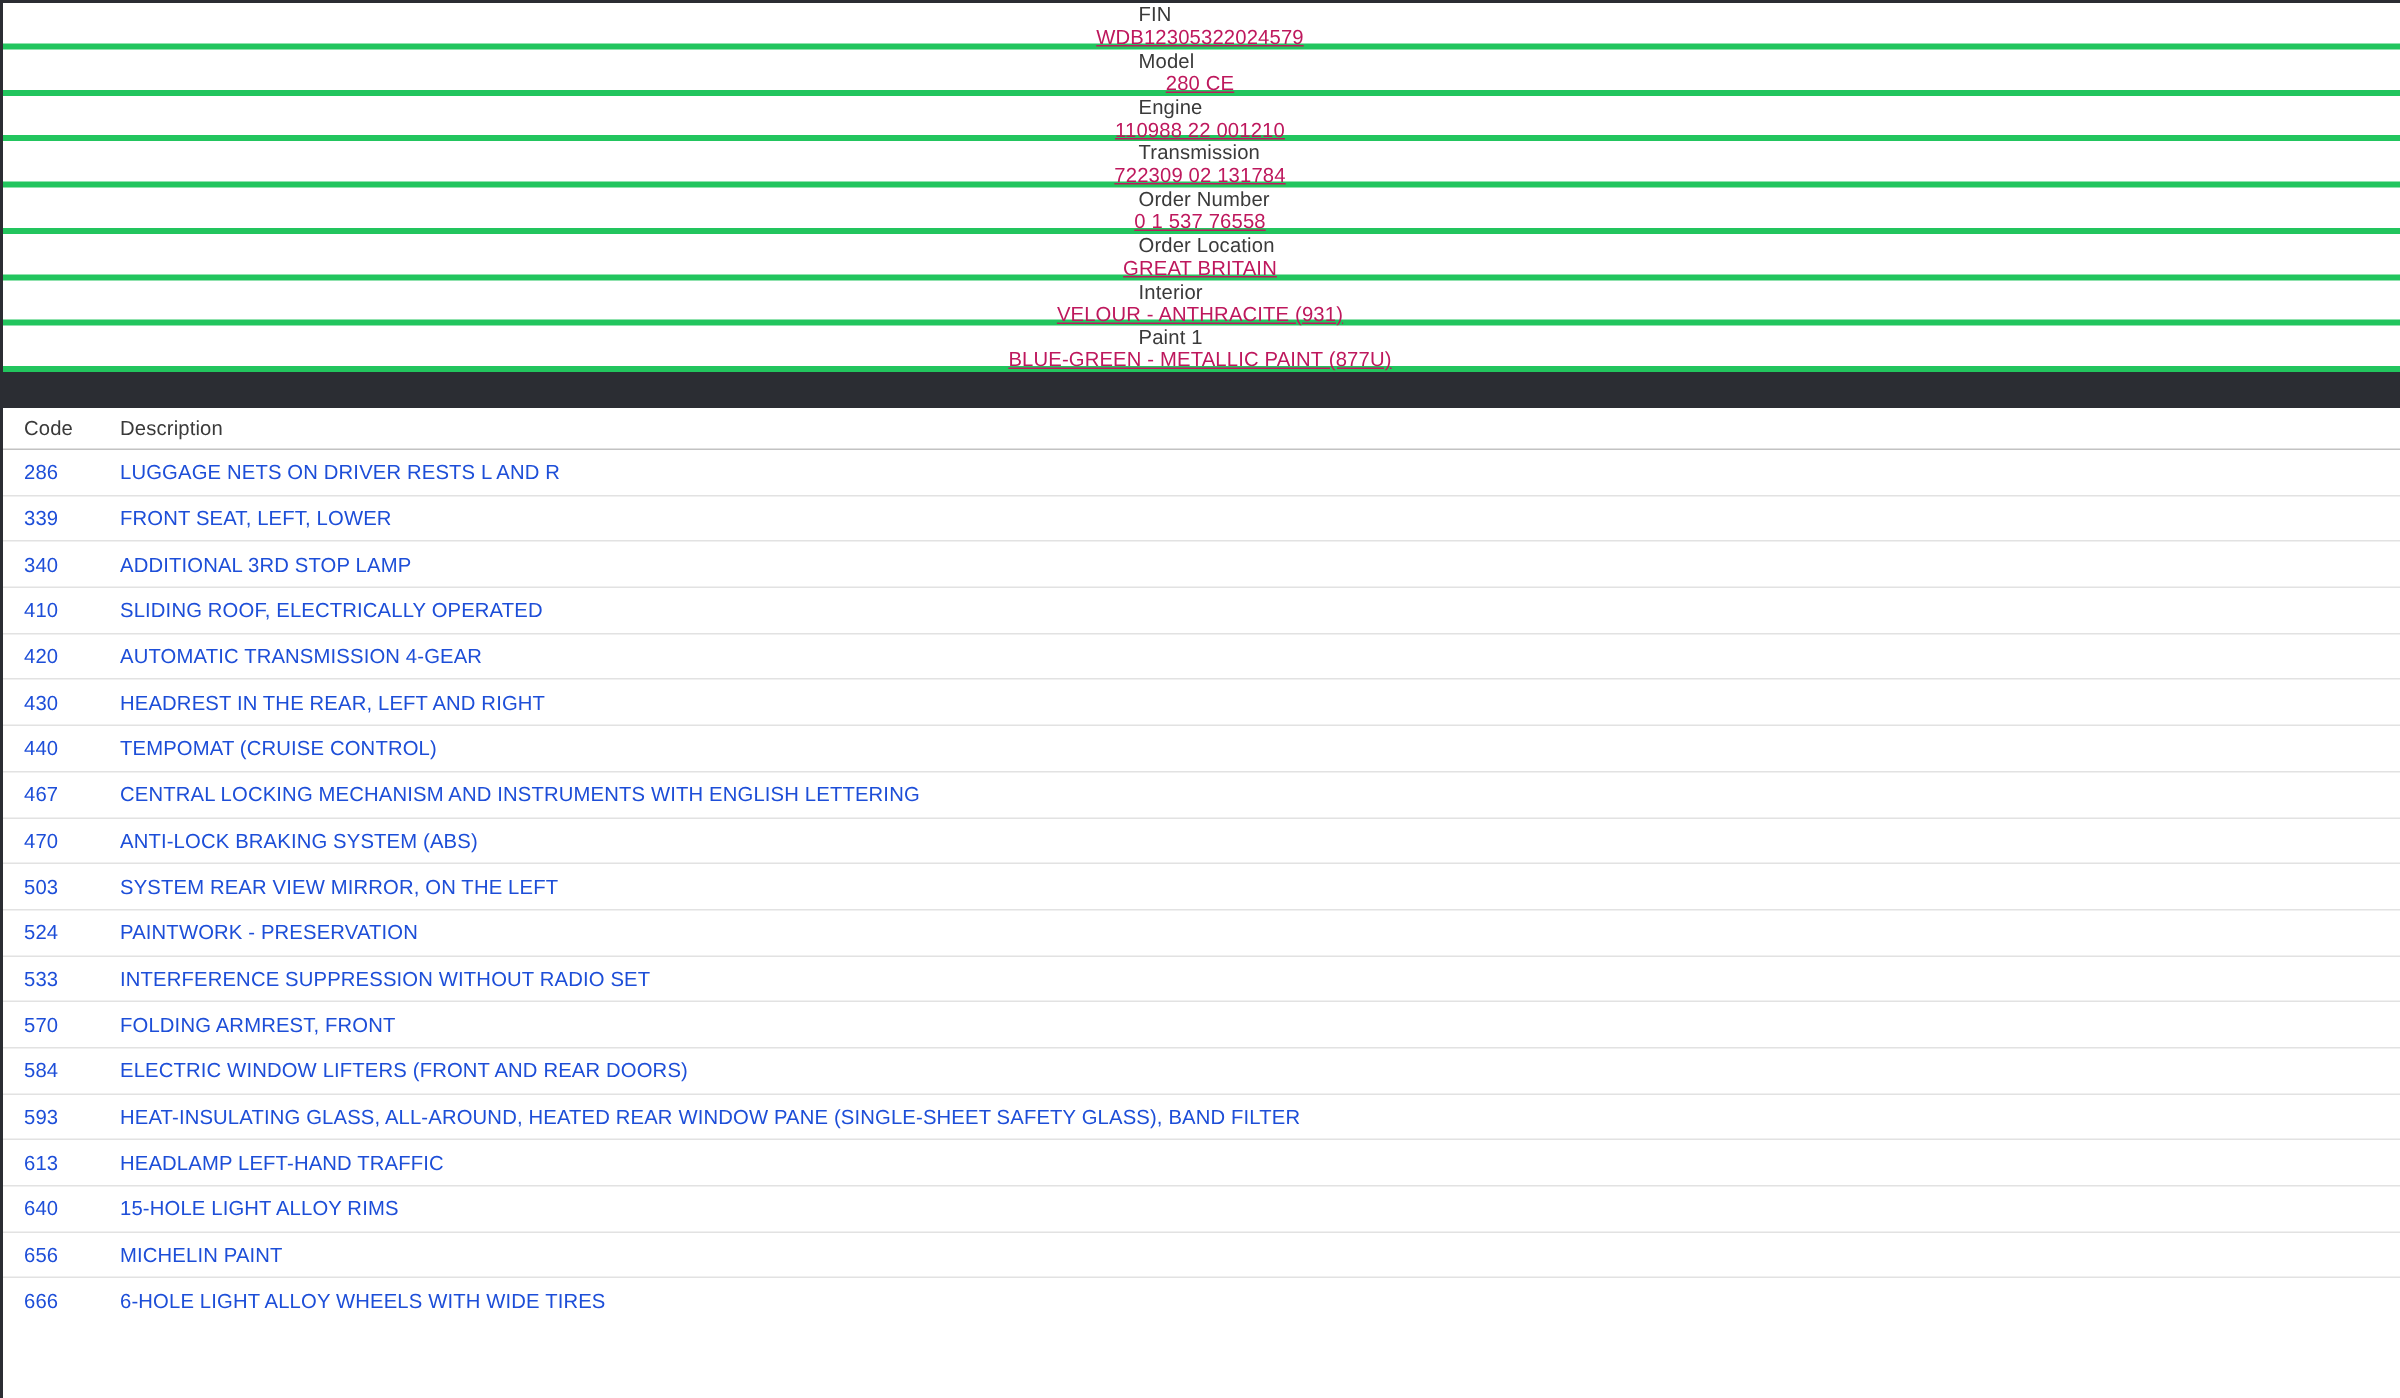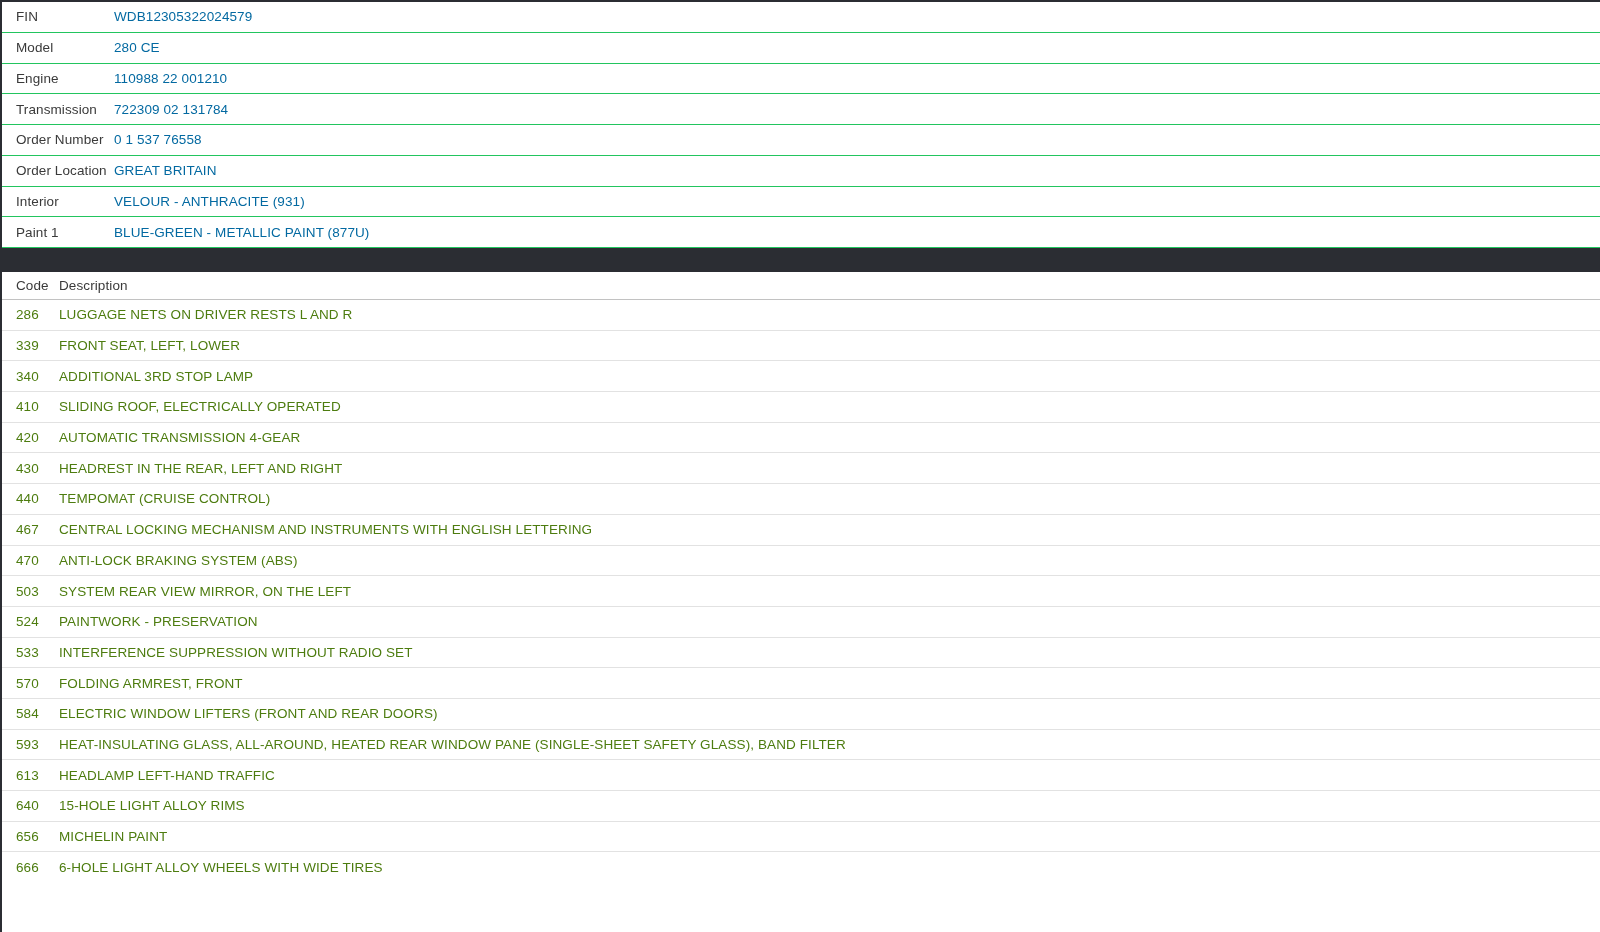--- a/index.html
+++ b/index.html
@@ -25,60 +25,61 @@
     width: 1600px; height: 2px;
     background: #2b2d33;
     z-index: 5;
   }
 
   .kv-table { margin-top: 2px; }
   .kv-row {
     height: 30.75px;
     display: flex;
     align-items: center;
-    border-bottom: 1px solid #22c55e;
+    border-bottom: 4px solid #22c55e;
     font-size: 13.5px;
     letter-spacing: 0.1px;
+    flex-direction: column;
   }
   .kv-label {
     width: 114px;
     padding-left: 16px;
     flex-shrink: 0;
     color: #3a3a3a;
   }
-  .kv-value { color: #0369a1; }
+  .kv-value { color: #be185d; text-decoration: underline; }
 
   .divider-bar {
     height: 24px;
     width: 1600px;
     background: #2b2d33;
   }
 
   .codes-header {
     height: 28px;
     display: flex;
     align-items: center;
     border-bottom: 1px solid #c2c2c2;
     font-size: 13.5px;
     letter-spacing: 0.1px;
     color: #3a3a3a;
   }
   .code-cell {
-    width: 59px;
+    width: 80px;
     padding-left: 16px;
     flex-shrink: 0;
   }
   .codes-row {
     height: 30.7px;
     display: flex;
     align-items: center;
     border-bottom: 1px solid #e2e2e2;
     font-size: 13.5px;
     letter-spacing: 0.1px;
-    color: #4d7c0f;
+    color: #1d4ed8;
   }
   .codes-row:last-child { border-bottom: none; }
 </style>
 </head>
 <body>
 
 <div class="edge-left"></div>
 <div class="edge-top"></div>
 
 <div class="kv-table" id="kv-rows">

